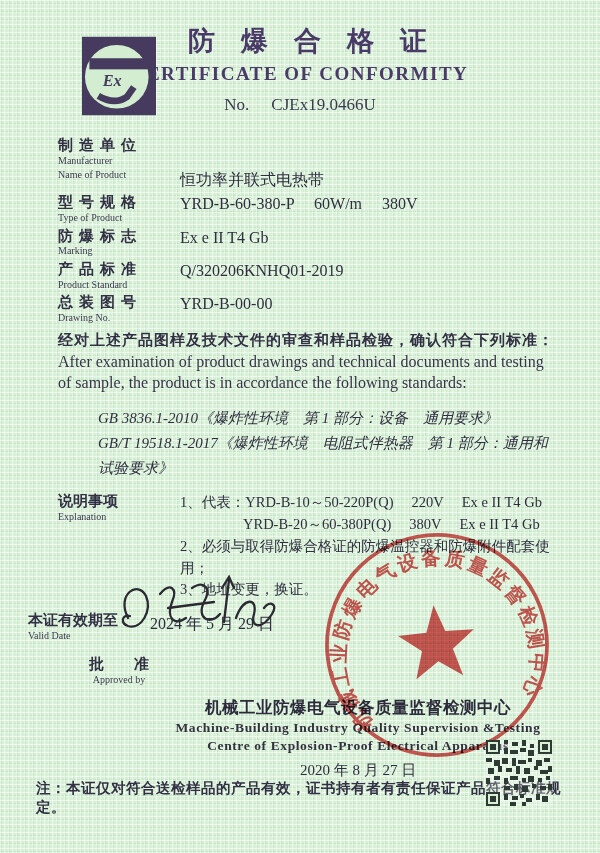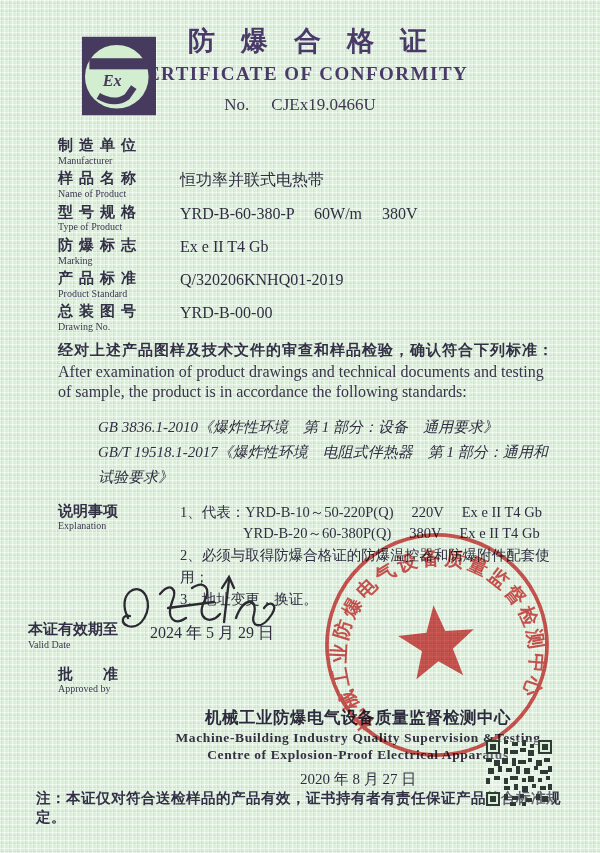--- a/index.html
+++ b/index.html
@@ -102,21 +102,20 @@
 
   <div class="fields sec">
     <div class="frow">
       <div class="flabel">
         <div class="lab-cn">制造单位</div>
         <div class="lab-en">Manufacturer</div>
       </div>
     </div>
     <div class="frow">
       <div class="flabel">
-        <div class="lab-cn">样品名称</div>
         <div class="lab-en">Name of Product</div>
       </div>
       <div class="fvalue">恒功率并联式电热带</div>
     </div>
     <div class="frow">
       <div class="flabel">
         <div class="lab-cn">型号规格</div>
         <div class="lab-en">Type of Product</div>
       </div>
       <div class="fvalue">YRD-B-60-380-P　 60W/m 　380V</div>
@@ -168,21 +167,21 @@
 
   <div class="valid sec">
     <div class="flabel">
       <div class="lab-cn" style="letter-spacing:0;">本证有效期至</div>
       <div class="lab-en">Valid Date</div>
     </div>
     <div class="fvalue">2024 年 5 月 29 日</div>
   </div>
 
   <div class="approval sec">
-    <div class="flabel" style="position:absolute;left:58px;top:6px;">
+    <div class="flabel" style="position:absolute;left:58px;top:6px;text-align:center;">
       <div class="lab-cn" style="letter-spacing:0;">批　　准</div>
       <div class="lab-en">Approved by</div>
     </div>
     <div class="org">
       <div class="org-cn">机械工业防爆电气设备质量监督检测中心</div>
       <div class="org-en">Machine-Building Industry Quality Supervision &amp;Testing</div>
       <div class="org-en">Centre of Explosion-Proof Electrical Apparatus</div>
       <div class="org-date">2020 年 8 月 27 日</div>
     </div>
   </div>

